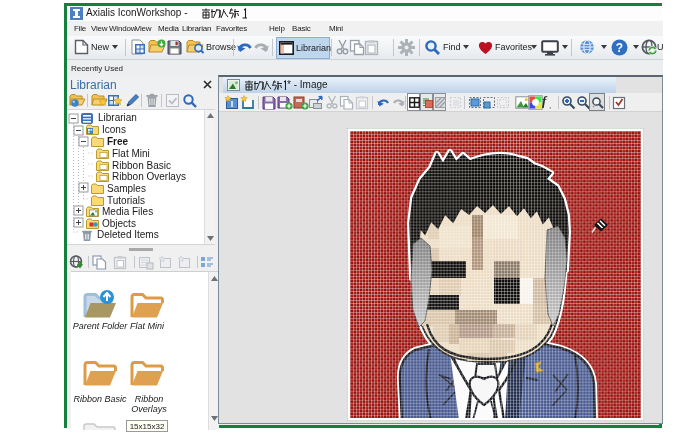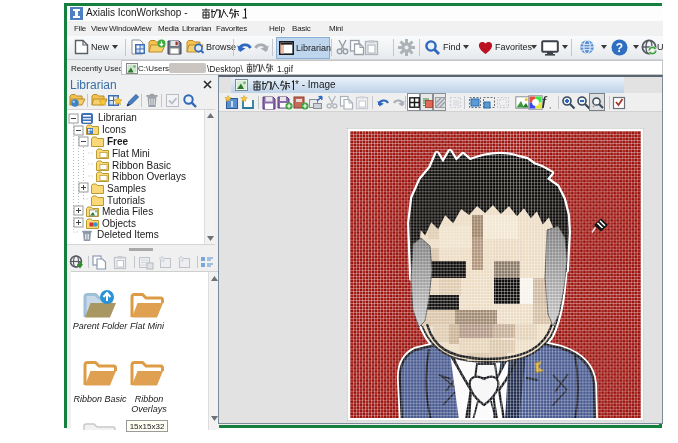--- a/index.html
+++ b/index.html
@@ -181,41 +181,20 @@
         <line x1="1.4" y1="8" x2="14.6" y2="8" stroke="#555a60" stroke-width="1.4"></line>
         <circle cx="11.5" cy="11.5" r="4.4" fill="#f2f3f4"></circle>
         <path d="M8.2,11.5 a3.3,3.3 0 0 1 6.2,-1.4 M14.8,11.5 a3.3,3.3 0 0 1 -6.2,1.4" fill="none" stroke="#3da33d" stroke-width="1.6"></path>
       </svg>
   <span class="a t11" style="left:589px;top:5px;"></span>
   <span class="a" style="left:590px;top:6px;font-size:9px;color:#1a1a1a;">U</span>
 </div>
 
 <div class="a" style="left:0;top:54px;width:596px;height:16px;background:#eceef0;">
   <span class="a" style="left:4px;top:4px;font-size:8px;color:#1a1a1a;">Recently Used</span>
-  <div class="a" style="left:54px;top:0px;width:542px;height:15px;background:#fff;border:1px solid #c6c6c6;">
-    <svg class="a" style="left:4px;top:2px" width="12" height="11">
-          <rect x="0.5" y="0.5" width="11" height="10" fill="#fff" stroke="#888"></rect>
-          <rect x="1.5" y="1.5" width="9" height="8" fill="#cfe4cf"></rect>
-          <path d="M1.5,9.5 L5,4.5 L7.5,9.5 Z" fill="#2a7a2a"></path>
-          <circle cx="8.5" cy="3.5" r="1.3" fill="#76b376"></circle>
-        </svg>
-    <span class="a" style="left:16px;top:3px;font-size:8px;color:#1a1a1a;">C:\Users</span>
-    <div class="a" style="left:47px;top:2px;width:37px;height:10px;background:#cac5c0;border-radius:2px;"></div>
-    <span class="a" style="left:85px;top:3px;font-size:8.5px;color:#1a1a1a;">\Desktop\</span>
-    <svg class="a" style="left:124px;top:2px" width="30" height="10" viewBox="0 0 42 11" preserveAspectRatio="none">
-          <g stroke="#2a2a2a" stroke-width="1" fill="none">
-            <path d="M1,2 h8 M5,0.5 v2 M2,4 h6 M2,4 v6 h6 v-6 M2,7 h6 M5,4 v6"></path>
-            <path d="M11,1 v9 M10,3.5 h4 M16,1 l-2,5 q-1,3 -2,4 M16,2 h3 v7 M19,2 q0.5,5 -1,8"></path>
-            <path d="M23,1 q-1,5 -3,9 M23,3 q2,4 4,6"></path>
-            <path d="M29,2 h3 M30.5,0.5 l-2,5 q3,-1 4,0 l-2,5 M34,1 v9 M33,3.5 h5 M35,5 l-1.5,4 M36.5,5 l1,3"></path>
-          </g>
-          <text x="39.5" y="9" font-size="10" fill="#2a2a2a" text-anchor="end" font-family="Liberation Sans"></text>
-        </svg>
-    <span class="a" style="left:155px;top:3px;font-size:8.5px;color:#1a1a1a;">1.gif</span>
-  </div>
 </div>
 
 <div class="a" style="left:0;top:69px;width:148px;height:354px;background:#f0f0f0;">
 
   <div class="a" style="left:0;top:0;width:148px;height:18px;background:#eef0f2;">
     <span class="a" style="left:3px;top:3px;font-size:12px;color:#3a6ea5;">Librarian</span>
     <svg class="a" style="left:136px;top:5px" width="9" height="9">
           <path d="M1,1 L8,8 M8,1 L1,8" stroke="#2a2a2a" stroke-width="1.6"></path>
         </svg>
   </div>
@@ -457,21 +436,21 @@
           </svg>
       <svg class="a" style="left:1px;top:142px" width="9" height="9">
             <path d="M4.5,7 L8,2 H1 Z" fill="#6f7377"></path>
           </svg>
     </div>
   </div>
 </div>
 
 <div class="a" style="left:151px;top:69px;width:445px;height:349px;background:#e2e2e2;border:1px solid #7a8a99;border-top:2px solid #5a6570;">
 
-  <div class="a" style="left:12px;top:0;width:393px;height:16px;background:linear-gradient(#eaf2fb,#bdd2e8);">
+  <div class="a" style="left:4px;top:0;width:393px;height:16px;background:linear-gradient(#eaf2fb,#bdd2e8);">
     <svg class="a" style="left:4px;top:2px" width="13" height="12">
           <rect x="0.5" y="0.5" width="12" height="11" fill="#fff" stroke="#7a8a99"></rect>
           <rect x="1.5" y="1.5" width="10" height="9" fill="#d8ead8"></rect>
           <path d="M2,10 L6,4.5 L9,10 Z" fill="#2a7a2a"></path>
           <circle cx="9.5" cy="3.8" r="1.4" fill="#76b376"></circle>
         </svg>
     <svg class="a" style="left:21px;top:3px" width="42" height="11" viewBox="0 0 42 11">
           <g stroke="#1a1a1a" stroke-width="0.95" fill="none">
             <path d="M1,2 h8 M5,0.5 v2 M2,4 h6 M2,4 v6 h6 v-6 M2,7 h6 M5,4 v6"></path>
             <path d="M11,1 v9 M10,3.5 h4 M16,1 l-2,5 q-1,3 -2,4 M16,2 h3 v7 M19,2 q0.5,5 -1,8"></path>

